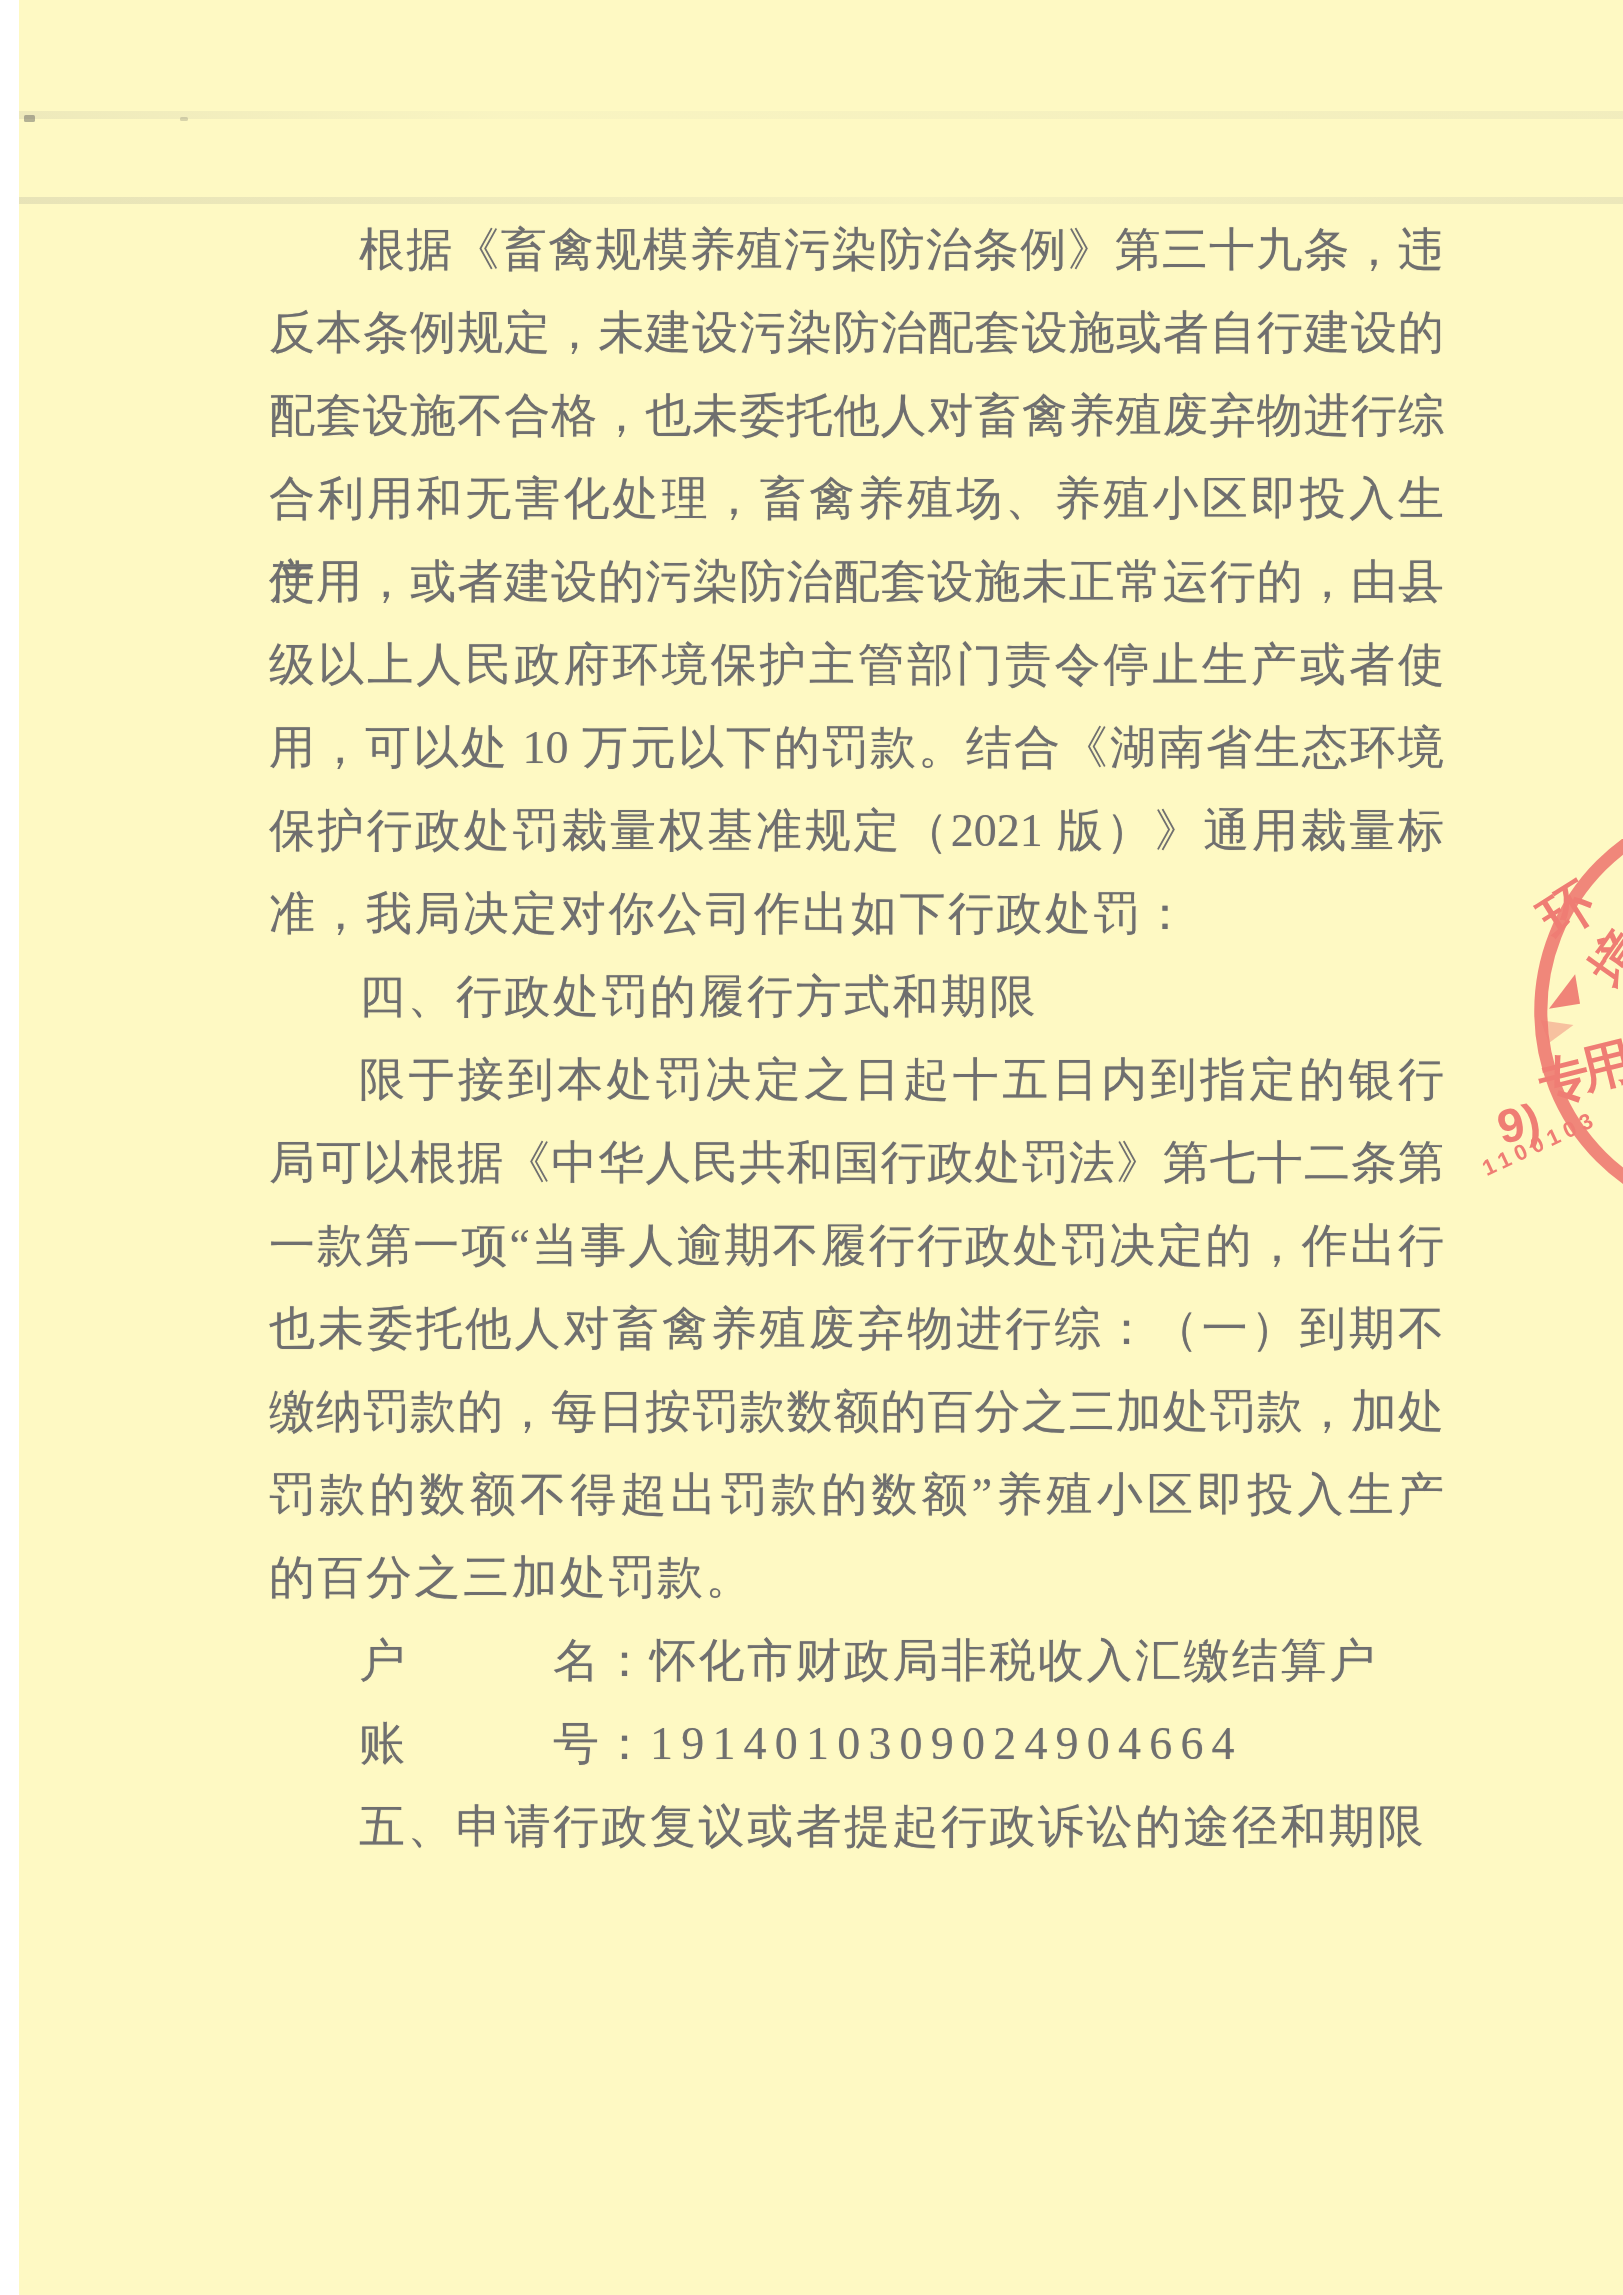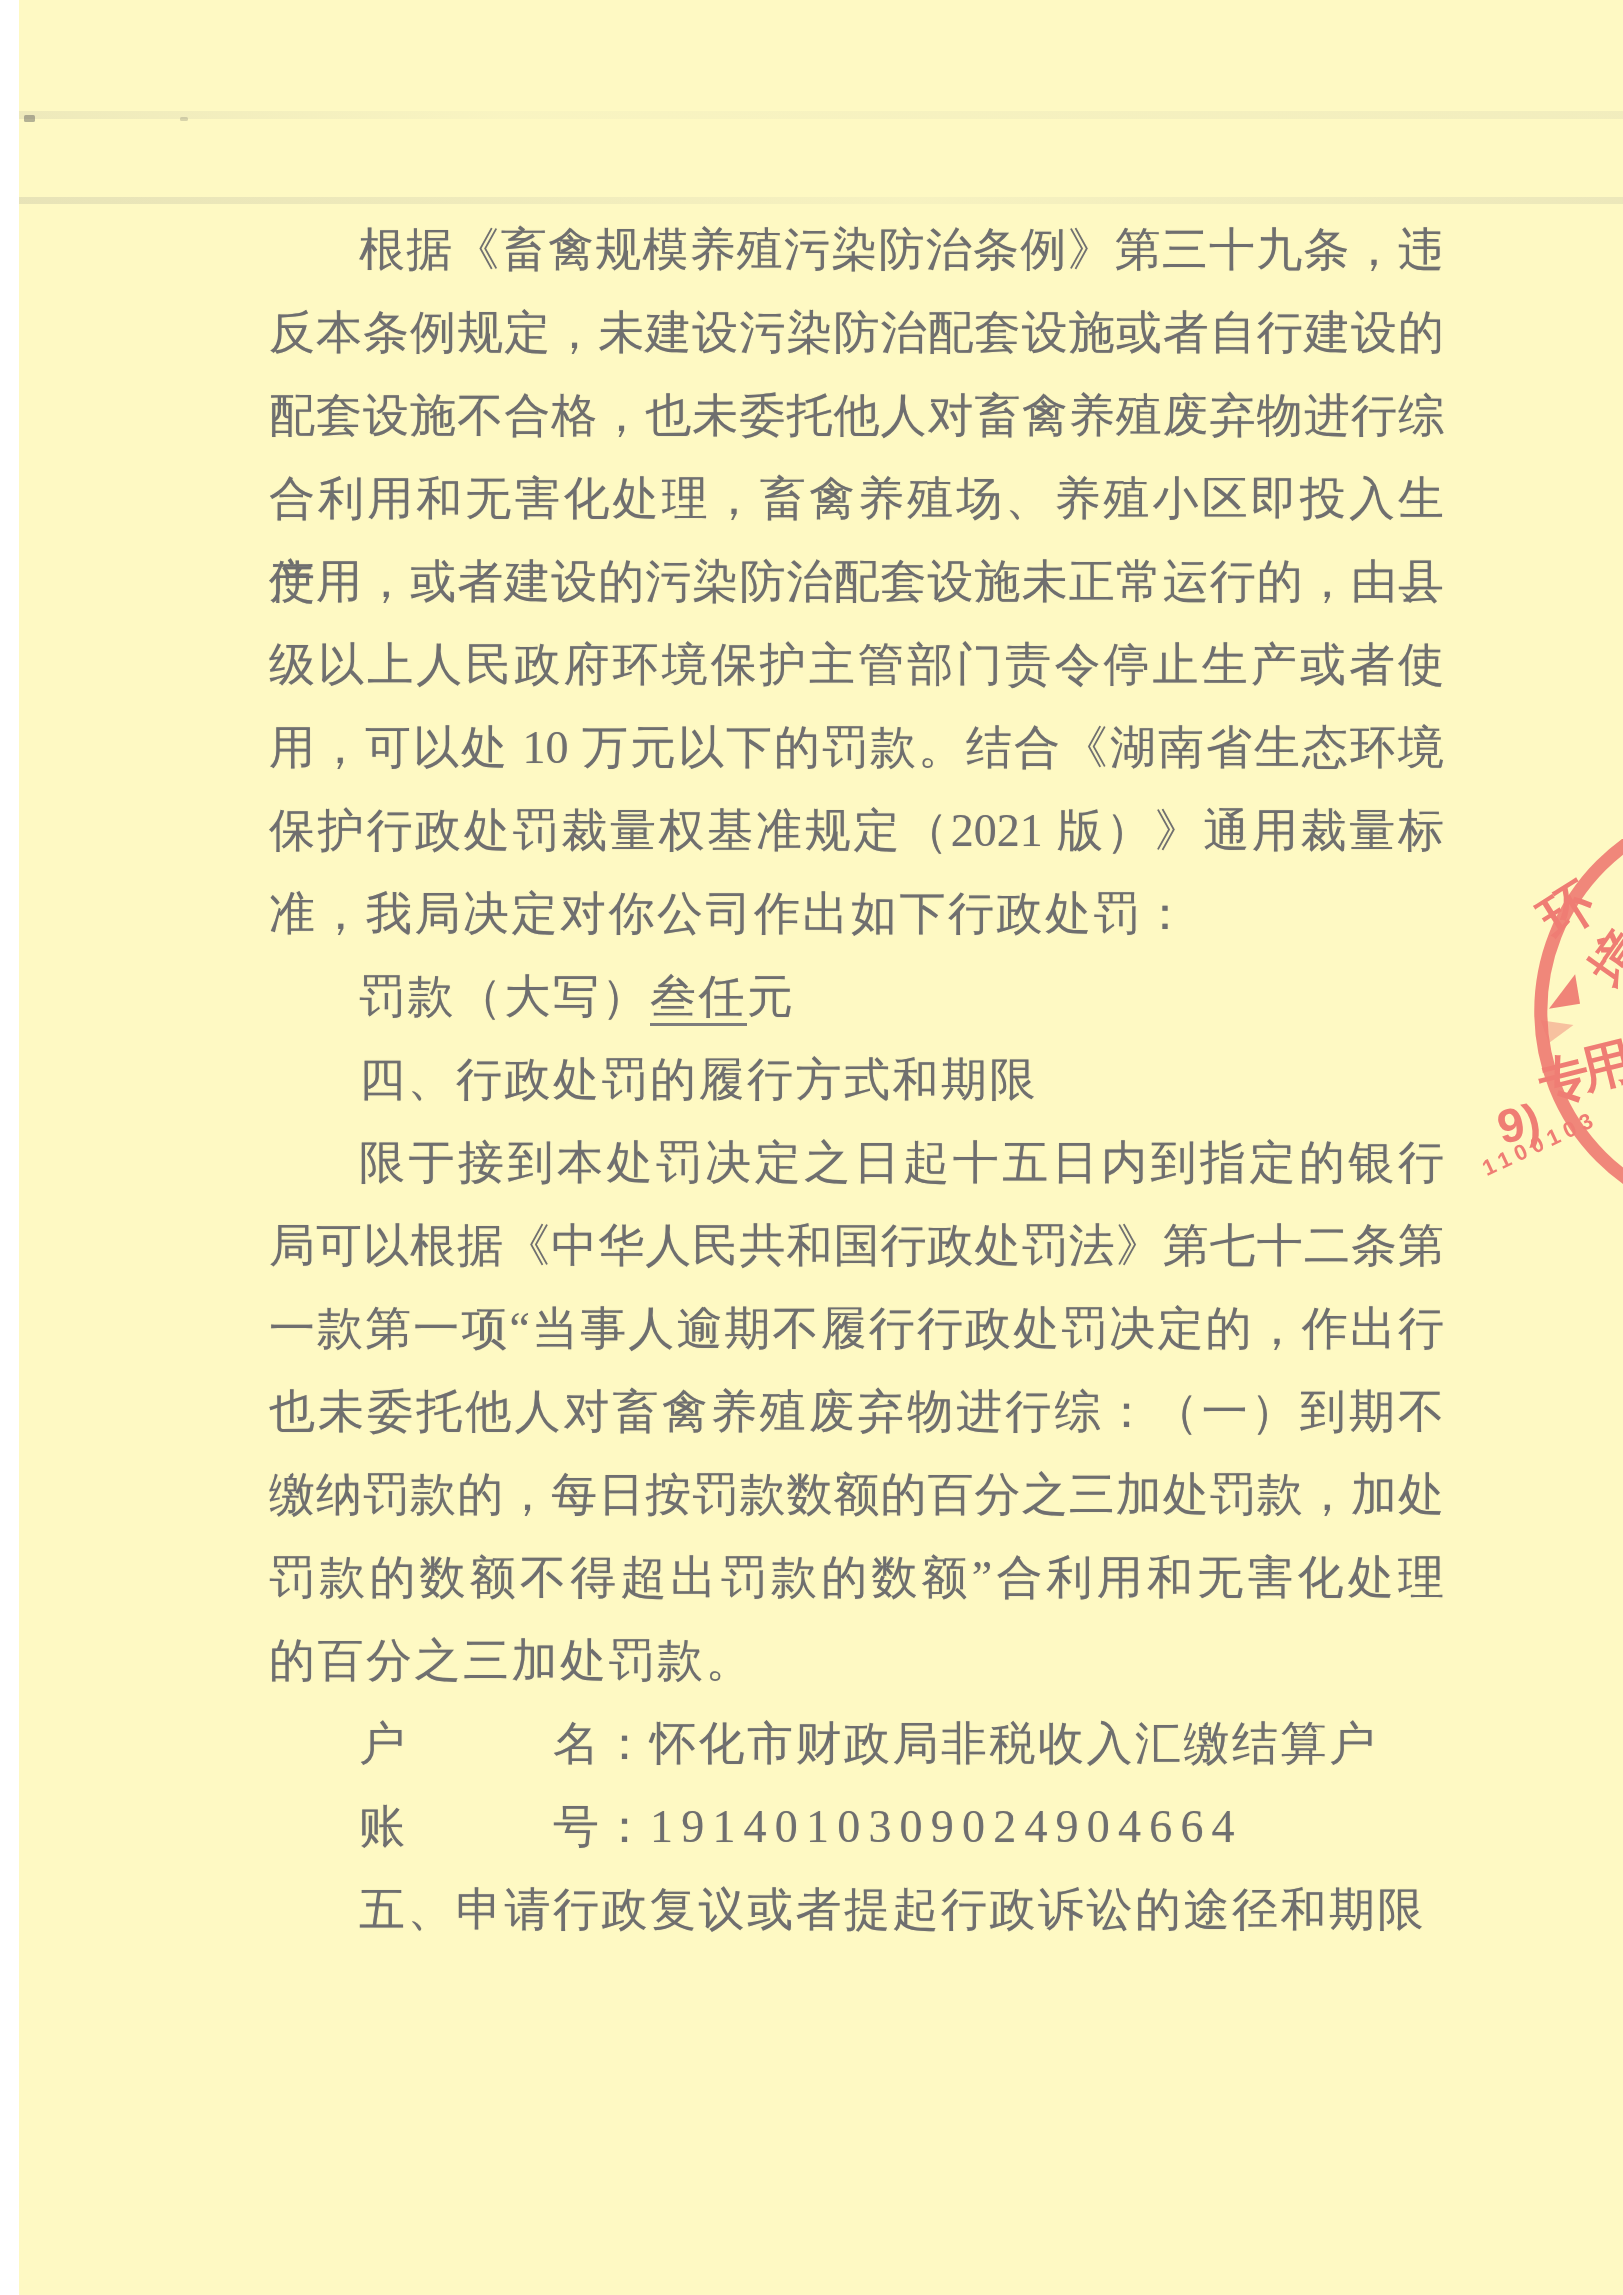--- a/index.html
+++ b/index.html
@@ -56,28 +56,27 @@
   <div class="doc">
     <p class="just indent">根据《畜禽规模养殖污染防治条例》第三十九条，违</p>
     <p class="just">反本条例规定，未建设污染防治配套设施或者自行建设的</p>
     <p class="just">配套设施不合格，也未委托他人对畜禽养殖废弃物进行综</p>
     <p class="just">合利用和无害化处理，畜禽养殖场、养殖小区即投入生产、</p>
     <p class="just">使用，或者建设的污染防治配套设施未正常运行的，由县</p>
     <p class="just">级以上人民政府环境保护主管部门责令停止生产或者使</p>
     <p class="just">用，可以处 10 万元以下的罚款。结合《湖南省生态环境</p>
     <p class="just">保护行政处罚裁量权基准规定（2021 版）》通用裁量标</p>
     <p>准，我局决定对你公司作出如下行政处罚：</p>
-    <p class="indent"><span>罚款（大写）</span><span class="u-amount">叁任</span><span>元</span></p>
     <p class="indent">四、行政处罚的履行方式和期限</p>
     <p class="just indent">限于接到本处罚决定之日起十五日内到指定的银行</p>
     <p class="just">局可以根据《中华人民共和国行政处罚法》第七十二条第</p>
     <p class="just">一款第一项“当事人逾期不履行行政处罚决定的，作出行</p>
     <p class="just">也未委托他人对畜禽养殖废弃物进行综：（一）到期不</p>
     <p class="just">缴纳罚款的，每日按罚款数额的百分之三加处罚款，加处</p>
-    <p class="just">罚款的数额不得超出罚款的数额”合利用和无害化处理</p>
+    <p class="just">罚款的数额不得超出罚款的数额”养殖小区即投入生产</p>
     <p>的百分之三加处罚款。</p>
     <p class="indent"><span>户　　　名：</span><span>怀化市财政局非税收入汇缴结算户</span></p>
     <p class="indent"><span>账　　　号：</span><span class="num">1914010309024904664</span></p>
     <p class="indent">五、申请行政复议或者提起行政诉讼的途径和期限</p>
   </div>
 
   <svg class="seal" viewBox="0 0 203 460" width="166" height="377">
     <g fill="none" stroke="#ef7d74" opacity="0.92">
       <circle cx="330" cy="210" r="252" stroke-width="16"></circle>
     </g>

